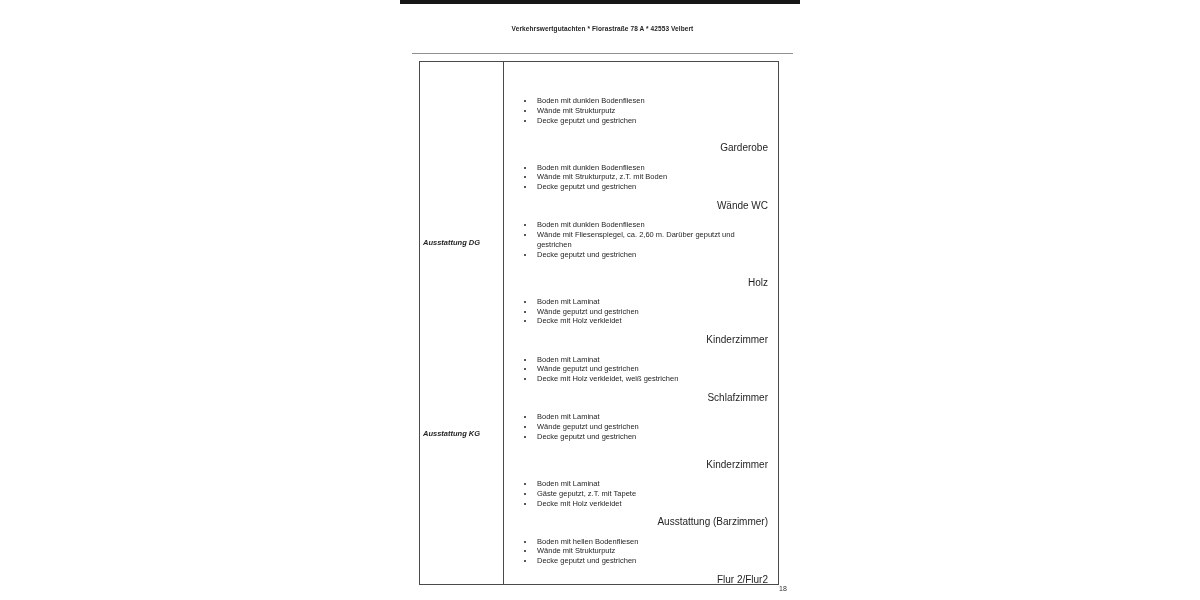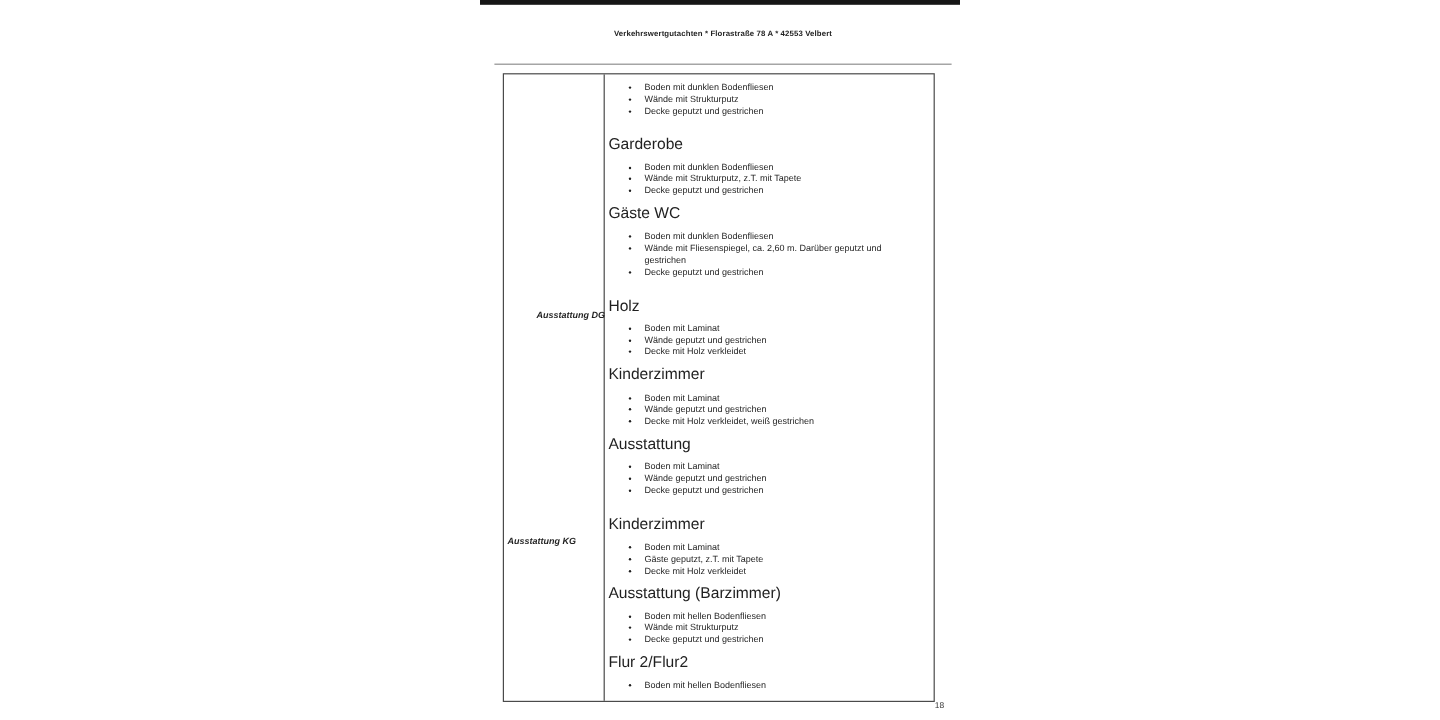--- a/index.html
+++ b/index.html
@@ -25,29 +25,30 @@
   .doc-table {
     position: absolute; left: 419px; top: 61px; width: 360px; height: 524px;
     border: 1px solid #4a4a4a; display: flex; background: #ffffff;
   }
   .left-cell { position: relative; flex: none; width: 84px; border-right: 1px solid #4a4a4a; }
   .row-label {
     position: absolute; left: 3px;
     font-size: 7.5px; font-weight: bold; font-style: italic; color: #1f1f1f;
     white-space: nowrap;
   }
-  .label-dg { top: 196px; margin-left: 24px; }
-  .label-kg { top: 384px; font-style: italic; }
+  .label-dg { top: 176px; }
+  .label-kg { top: 367px; font-style: italic; }
 
   .right-cell {
     flex: 1; padding: 6px 10px 0 3px;
     font-size: 7.5px; line-height: 9.8px; color: #1f1f1f;
     overflow: hidden;
+    margin-top: 28px;
   }
-  .room-heading { font-size: 13px; line-height: 9.8px; }
+  .room-heading { font-size: 10px; line-height: 9.8px; text-align: right; }
   .gap-md { margin-top: 9px; }
   .gap-xl { margin-top: 18px; }
   ul.bullets { margin: 9.5px 0 0 0; padding: 0 0 0 28px; list-style: disc; }
   ul.bullets li { margin: 0; padding: 0 0 0 2px; }
 
   .page-number { position: absolute; left: 779px; top: 585px; font-size: 7px; color: #333333; }
 </style>
 </head>
 <body>
 
@@ -72,27 +73,27 @@
           <li>Boden mit dunklen Bodenfliesen</li>
           <li>Wände mit Strukturputz</li>
           <li>Decke geputzt und gestrichen</li>
         </ul>
       </div>
 
       <div class="section">
         <div class="room-heading gap-xl">Garderobe</div>
         <ul class="bullets">
           <li>Boden mit dunklen Bodenfliesen</li>
-          <li>Wände mit Strukturputz, z.T. mit Tapete</li>
+          <li>Wände mit Strukturputz, z.T. mit Boden</li>
           <li>Decke geputzt und gestrichen</li>
         </ul>
       </div>
 
       <div class="section">
-        <div class="room-heading gap-md">Gäste WC</div>
+        <div class="room-heading gap-md">Wände WC</div>
         <ul class="bullets">
           <li>Boden mit dunklen Bodenfliesen</li>
           <li>Wände mit Fliesenspiegel, ca. 2,60 m. Darüber geputzt und gestrichen</li>
           <li>Decke geputzt und gestrichen</li>
         </ul>
       </div>
 
       <div class="section">
         <div class="room-heading gap-xl">Holz</div>
         <ul class="bullets">
@@ -105,21 +106,21 @@
       <div class="section">
         <div class="room-heading gap-md">Kinderzimmer</div>
         <ul class="bullets">
           <li>Boden mit Laminat</li>
           <li>Wände geputzt und gestrichen</li>
           <li>Decke mit Holz verkleidet, weiß gestrichen</li>
         </ul>
       </div>
 
       <div class="section">
-        <div class="room-heading gap-md">Ausstattung</div>
+        <div class="room-heading gap-md">Schlafzimmer</div>
         <ul class="bullets">
           <li>Boden mit Laminat</li>
           <li>Wände geputzt und gestrichen</li>
           <li>Decke geputzt und gestrichen</li>
         </ul>
       </div>
 
       <div class="section">
         <div class="room-heading gap-xl">Kinderzimmer</div>
         <ul class="bullets">

